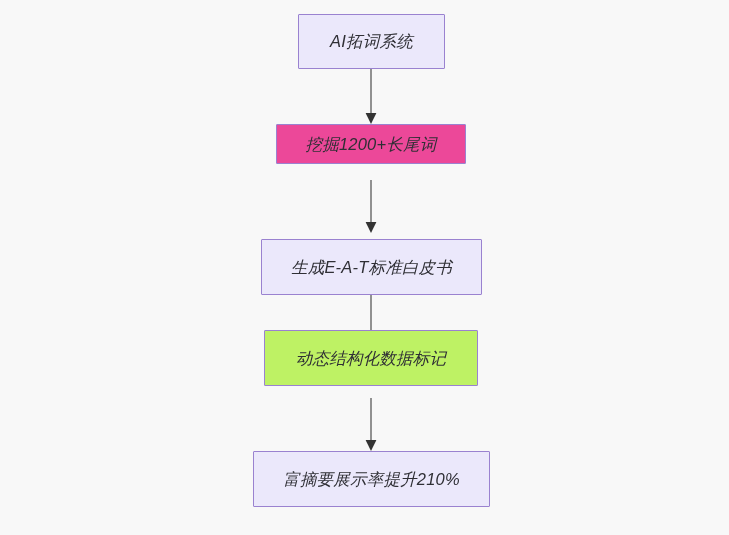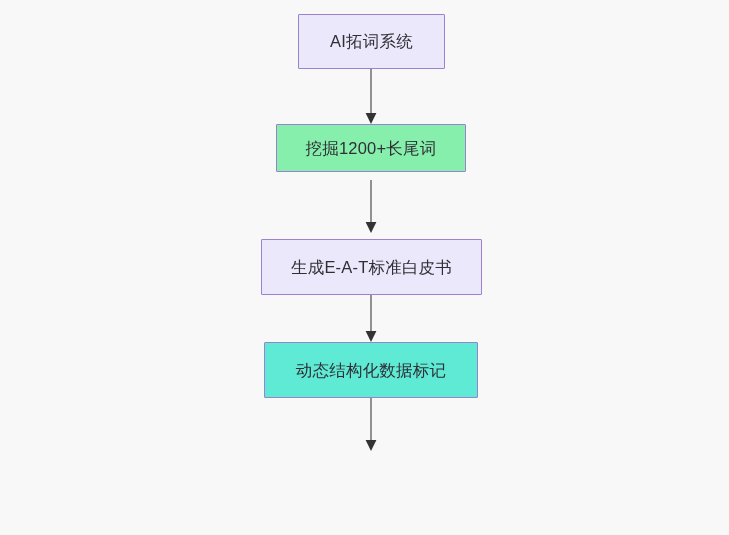--- a/index.html
+++ b/index.html
@@ -27,20 +27,21 @@
     border: 1.4px solid #9a82d0;
     border-radius: 1px;
     display: flex;
     align-items: center;
     justify-content: center;
     color: #2f2f35;
     font-size: 16.5px;
     line-height: 1;
     letter-spacing: 0.2px;
     white-space: nowrap;
+    font-style: italic;
   }
 
   .node-label {
     display: block;
   }
 
   .flow-connector {
     position: absolute;
     width: 22px;
   }
@@ -80,26 +81,29 @@
     <svg width="22" height="53" viewBox="0 0 22 53">
       <line x1="11" y1="0" x2="11" y2="43" stroke="#858585" stroke-width="1.8"></line>
       <polygon points="11,53 5.6,42 16.4,42" fill="#333333"></polygon>
     </svg>
   </div>
 
   <div class="flow-node" id="node-n1" style="left: 298px; top: 14px; width: 147px; height: 55px; background: rgb(235, 232, 251); border-color: rgb(154, 130, 208); color: rgb(47, 47, 53);">
     <span class="node-label">AI拓词系统</span>
   </div>
 
-  <div class="flow-node" id="node-n2" style="left: 276px; top: 124px; width: 190px; height: 48px; background: #86efac; border-color: rgb(154, 130, 208); color: rgb(47, 47, 53);">
+  <div class="flow-node" id="node-n2" style="left: 276px; top: 124px; width: 190px; height: 40px; background: #ec4899; border-color: rgb(154, 130, 208); color: rgb(47, 47, 53);">
     <span class="node-label">挖掘1200+长尾词</span>
   </div>
 
   <div class="flow-node" id="node-n3" style="left: 261px; top: 239px; width: 221px; height: 56px; background: rgb(235, 232, 251); border-color: rgb(154, 130, 208); color: rgb(47, 47, 53);">
     <span class="node-label">生成E-A-T标准白皮书</span>
   </div>
 
-  <div class="flow-node" id="node-n4" style="left: 264px; top: 342px; width: 214px; height: 56px; background: #5eead4; border-color: rgb(154, 130, 208); color: rgb(47, 47, 53);">
+  <div class="flow-node" id="node-n4" style="left: 264px; top: 330px; width: 214px; height: 56px; background: #bef264; border-color: rgb(154, 130, 208); color: rgb(47, 47, 53);">
     <span class="node-label">动态结构化数据标记</span>
   </div>
 
+  <div class="flow-node" id="node-n5" style="left: 253px; top: 451px; width: 237px; height: 56px; background: rgb(235, 232, 251); border-color: rgb(154, 130, 208); color: rgb(47, 47, 53);">
+    <span class="node-label">富摘要展示率提升210%</span>
+  </div>
 
 </div>
 
 </body></html>

